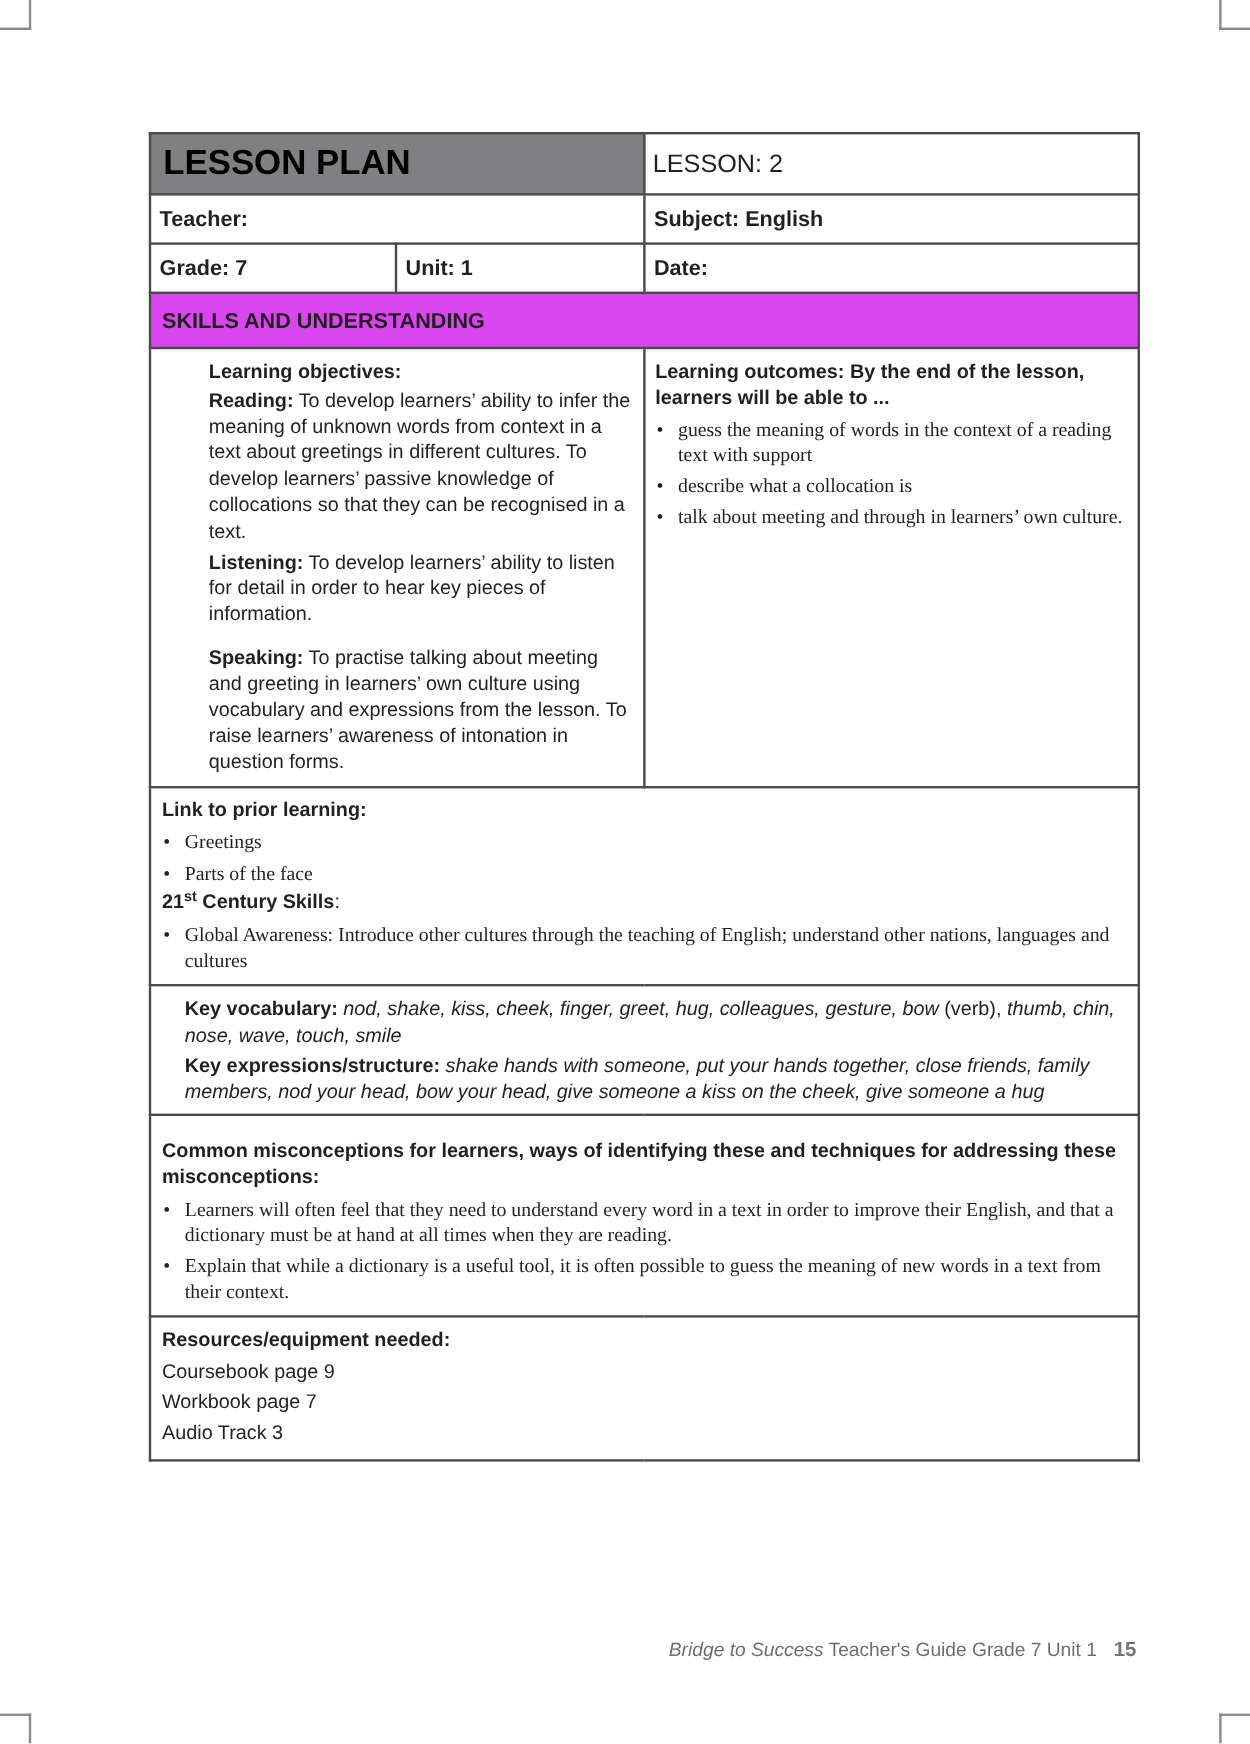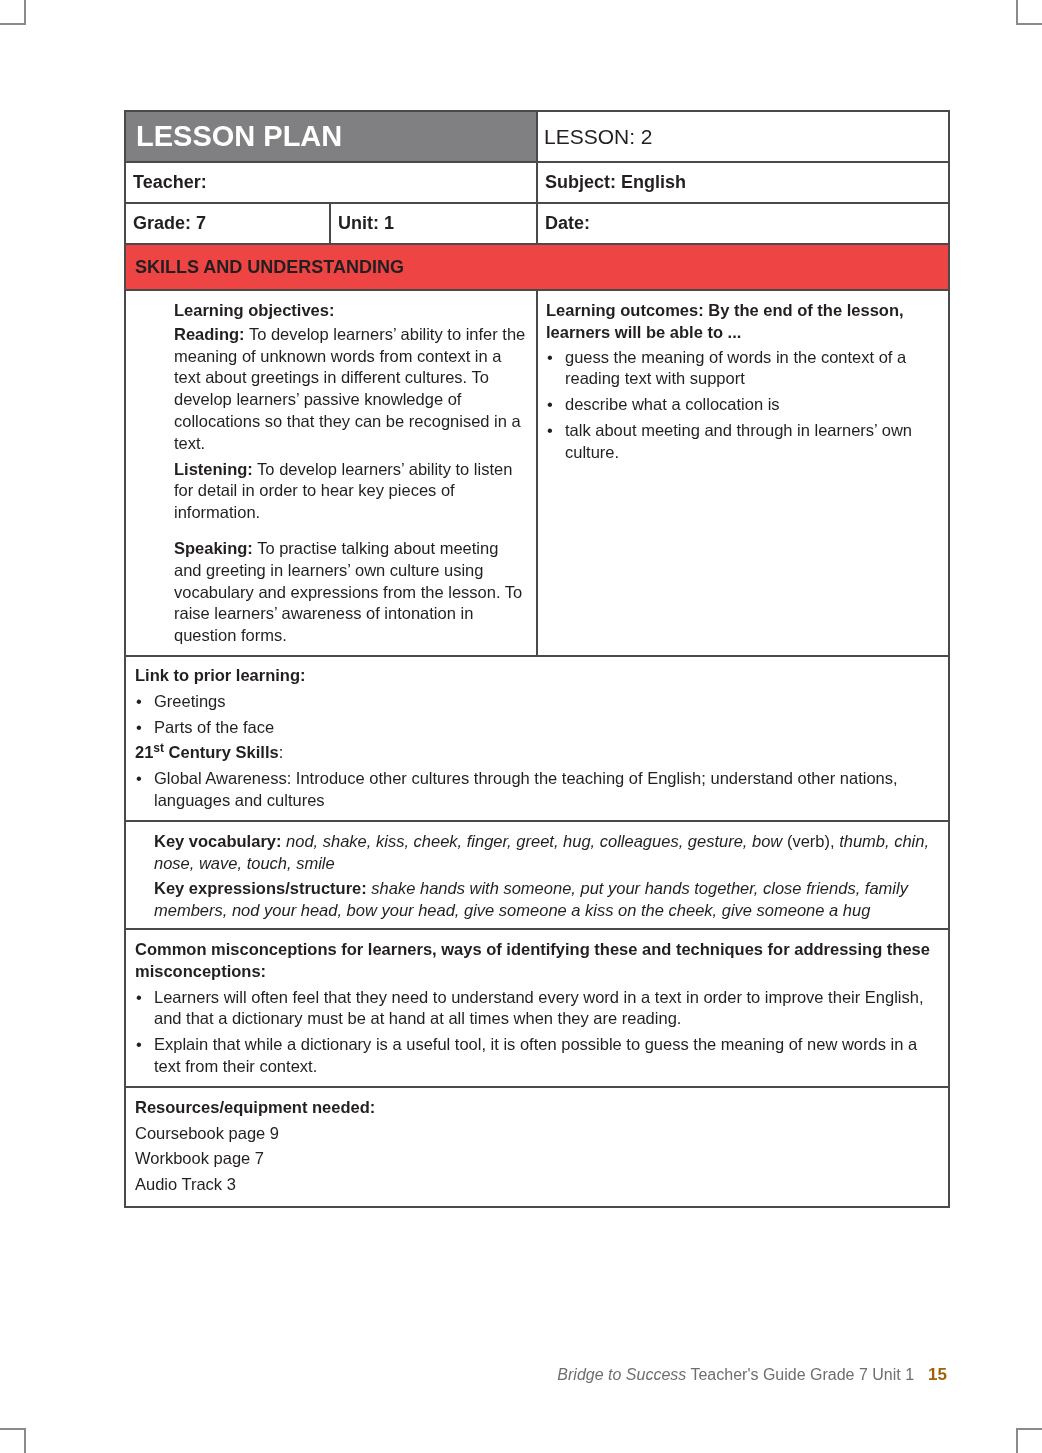--- a/index.html
+++ b/index.html
@@ -28,42 +28,42 @@
       table-layout: fixed;
     }
     .lp-table td {
       border: 2px solid #4a4a4a;
       vertical-align: top;
       padding: 0;
     }
     .cell-pad { padding: 6px 8px 6px 9px; }
     .title-cell {
       background: #808083;
-      color: #ffffff;
+      color: #000000;
       font-weight: bold;
       font-size: 29px;
       height: 49px;
       vertical-align: middle !important;
       padding-left: 10px !important;
     }
     .lesson-cell {
       font-weight: normal;
       font-size: 21px;
       vertical-align: middle !important;
       padding-left: 6px !important;
     }
     .hdr-cell {
       font-weight: bold;
       font-size: 18px;
       height: 39px;
       vertical-align: middle !important;
       padding-left: 7px !important;
     }
     .section-cell {
-      background: #ef4444;
+      background: #d946ef;
       font-weight: bold;
       font-size: 18px;
       height: 44px;
       vertical-align: middle !important;
       padding-left: 9px !important;
     }
     .body-text {
       font-size: 16.5px;
       line-height: 21.8px;
     }
@@ -72,37 +72,38 @@
     .i { font-style: italic; }
     ul.bul {
       list-style: none;
       margin: 0;
       padding: 0;
     }
     ul.bul li {
       position: relative;
       padding-left: 19px;
       margin-bottom: 4px;
+      font-family: Liberation Serif, serif;
     }
     ul.bul li::before {
       content: "\2022";
       position: absolute;
       left: 1px;
       top: 0;
     }
     sup.st { font-size: 12px; vertical-align: 6px; line-height: 0; }
     .footer {
       position: absolute;
       right: 95px;
       top: 1365px;
       font-size: 16px;
       color: #6d6e71;
     }
     .footer .pg {
-      color: #a16207;
+      color: #737373;
       font-weight: bold;
       font-size: 17px;
       margin-left: 14px;
       text-align: center;
     }
   </style>
 </head>
 <body>
 
 <div class="crop" style="left:24px;top:0;width:2px;height:25px;"></div>
@@ -175,21 +176,21 @@
   <tr>
     <td colspan="3">
       <div class="cell-pad body-text" style="padding-top:9px;padding-bottom:6px;padding-left:28px;">
         <p><span class="b">Key vocabulary:</span><span class="i"> nod, shake, kiss, cheek, finger, greet, hug, colleagues, gesture, bow</span><span> (verb),</span><span class="i"> thumb, chin, nose, wave, touch, smile</span></p>
         <p style="margin-bottom:0;"><span class="b">Key expressions/structure:</span><span class="i"> shake hands with someone, put your hands together, close friends, family members, nod your head, bow your head, give someone a kiss on the cheek, give someone a hug</span></p>
       </div>
     </td>
   </tr>
   <tr>
     <td colspan="3">
-      <div class="cell-pad body-text" style="padding-top:9px;padding-bottom:8px;">
+      <div class="cell-pad body-text" style="padding-top:19px;padding-bottom:8px;">
         <p class="b">Common misconceptions for learners, ways of identifying these and techniques for addressing these misconceptions:</p>
         <ul class="bul">
           <li>Learners will often feel that they need to understand every word in a text in order to improve their English, and that a dictionary must be at hand at all times when they are reading.</li>
           <li style="margin-bottom:0;">Explain that while a dictionary is a useful tool, it is often possible to guess the meaning of new words in a text from their context.</li>
         </ul>
       </div>
     </td>
   </tr>
   <tr>
     <td colspan="3">

